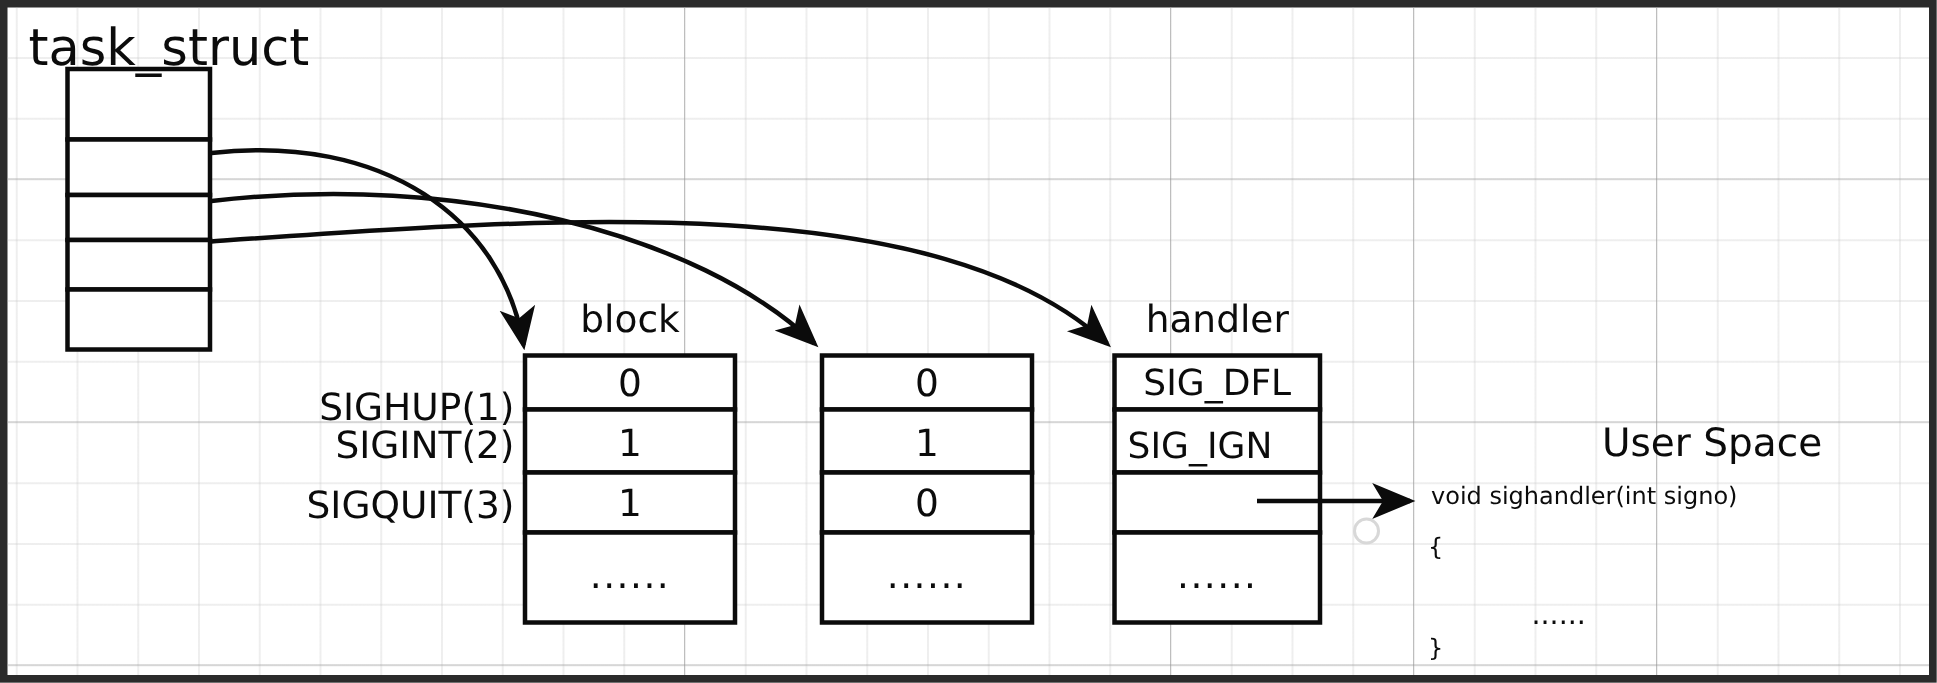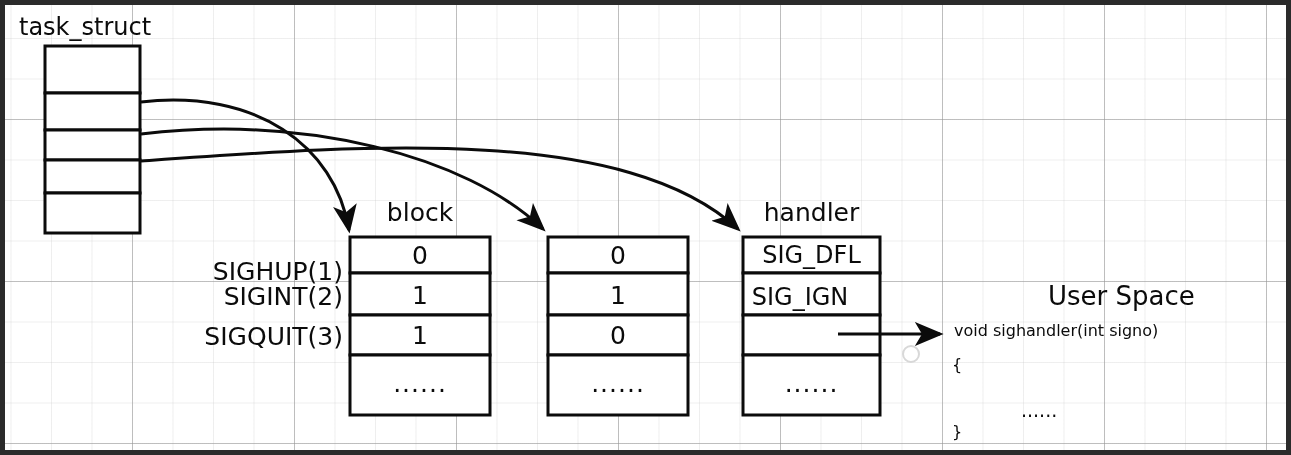--- a/index.html
+++ b/index.html
@@ -28,27 +28,27 @@
     background-position:-35px -48px,-35px -48px,-35px -48px,-35px -48px;
     pointer-events:none;
   }
   #svg{position:absolute;left:0;top:0;}
   .lbl{
     position:absolute;
     color:#0b0b0b;
     white-space:nowrap;
     line-height:1;
   }
-  .title{font-size:24px;}
+  .title{font-size:34px;}
   .colhead{font-size:25px;text-align:center;}
   .signame{font-size:25px;text-align:right;}
   .cellval{font-size:25px;text-align:center;}
   .cellval.small{font-size:24px;}
   .dots{font-size:25px;letter-spacing:1px;}
-  .us{font-size:26px;}
+  .us{font-size:26px;margin-left:20px;}
   .us-code{font-size:16px;}
   .us-dots{font-size:19px;}
 </style>
 </head>
 <body>
 
 <div id="root">
 
   <div id="grid"></div>
 

